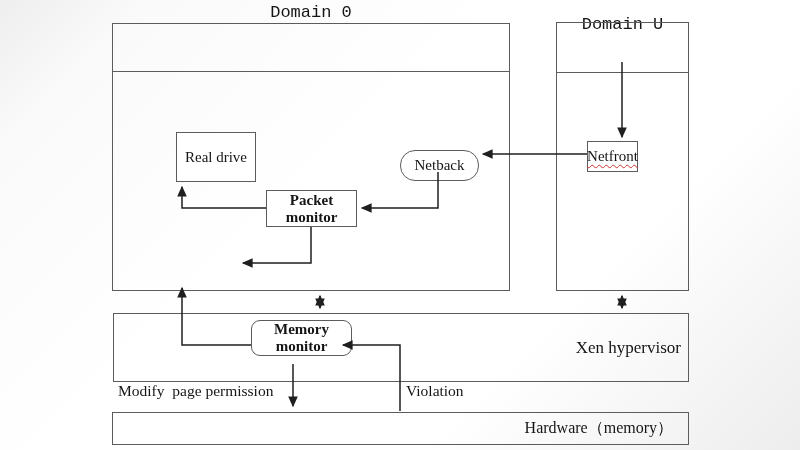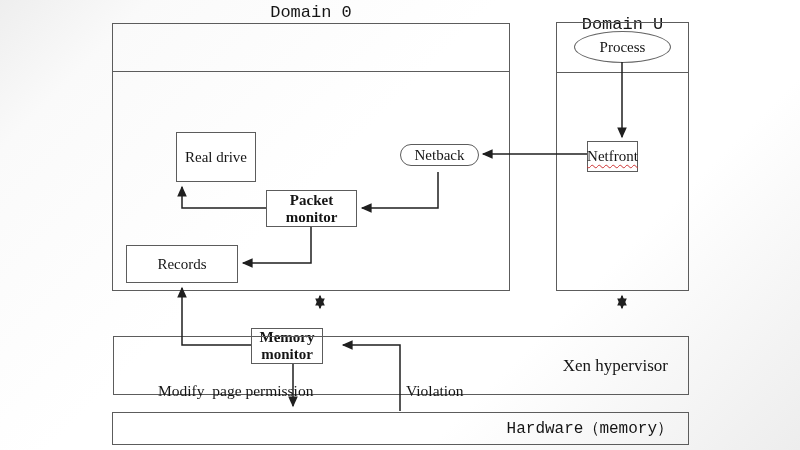--- a/index.html
+++ b/index.html
@@ -50,57 +50,51 @@
 
   <div class="abs title" style="left:112px;top:3px;width:398px;">Domain 0</div>
   <div class="abs title" style="left:556px;top:2px;width:133px;margin-top:13px;">Domain U</div>
 
   <div class="abs frame" style="left:112px;top:23px;width:398px;height:268px;"></div>
   <div class="abs hline" style="left:112px;top:71px;width:398px;"></div>
 
   <div class="abs frame" style="left:556px;top:22px;width:133px;height:269px;"></div>
   <div class="abs hline" style="left:556px;top:72px;width:133px;"></div>
 
-  <div class="abs ellipse" style="left:574px;top:31px;width:97px;height:32px;">
-    <span>Process</span>
-  </div>
 
   <div class="abs node" style="left:140px;top:132px;width:80px;height:50px;margin-left:36px;">
     <span>Real drive</span>
   </div>
 
-  <div class="abs node" style="left:400px;top:144px;width:79px;height:22px;border-radius:15px;">
+  <div class="abs node" style="left:400px;top:150px;width:79px;height:31px;border-radius:15px;">
     <span>Netback</span>
   </div>
 
   <div class="abs node" style="left:587px;top:141px;width:51px;height:31px;">
     <span class="wavy-red">Netfront</span>
   </div>
 
   <div class="abs node bold" style="left:266px;top:190px;width:91px;height:37px;">
     <span>Packet monitor</span>
   </div>
 
-  <div class="abs node" style="left:126px;top:245px;width:112px;height:38px;">
-    <span>Records</span>
-  </div>
 
-  <div class="abs node bold" style="left:251px;top:328px;width:72px;height:36px;">
+  <div class="abs node bold" style="left:251px;top:320px;width:101px;height:36px;border-radius:9px;">
     <span>Memory monitor</span>
   </div>
 
-  <div class="abs layerbox" style="left:113px;top:313px;width:576px;height:59px;padding-right:20px;margin-top:23px;">
+  <div class="abs layerbox" style="left:113px;top:313px;width:576px;height:69px;padding-right:7px;">
     <span class="layer-label">Xen hypervisor</span>
   </div>
 
   <div class="abs layerbox" style="left:112px;top:412px;width:577px;height:33px;padding-right:15px;">
-    <span class="layer-label" style="font-size:16px;font-family:Liberation Mono, monospace;">Hardware（memory）</span>
+    <span class="layer-label" style="font-size:16px;">Hardware（memory）</span>
   </div>
 
-  <div class="abs edge-label" style="left:118px;top:382px;margin-left:40px;">Modify  page permission</div>
+  <div class="abs edge-label" style="left:118px;top:382px;">Modify  page permission</div>
   <div class="abs edge-label" style="left:406px;top:382px;text-align:center;">Violation</div>
 
   <svg class="arrows" width="800" height="450" viewBox="0 0 800 450">
     <defs>
       <marker id="ah" viewBox="0 0 10 10" refX="8" refY="5" markerWidth="8" markerHeight="8" orient="auto-start-reverse">
         <path d="M0,1 L9,5 L0,9 Z" fill="#1f1f1f"></path>
       </marker>
     </defs>
     <g stroke="#1f1f1f" stroke-width="1.5" fill="none">
       <path d="M622,62 L622,137" marker-end="url(#ah)"></path>

